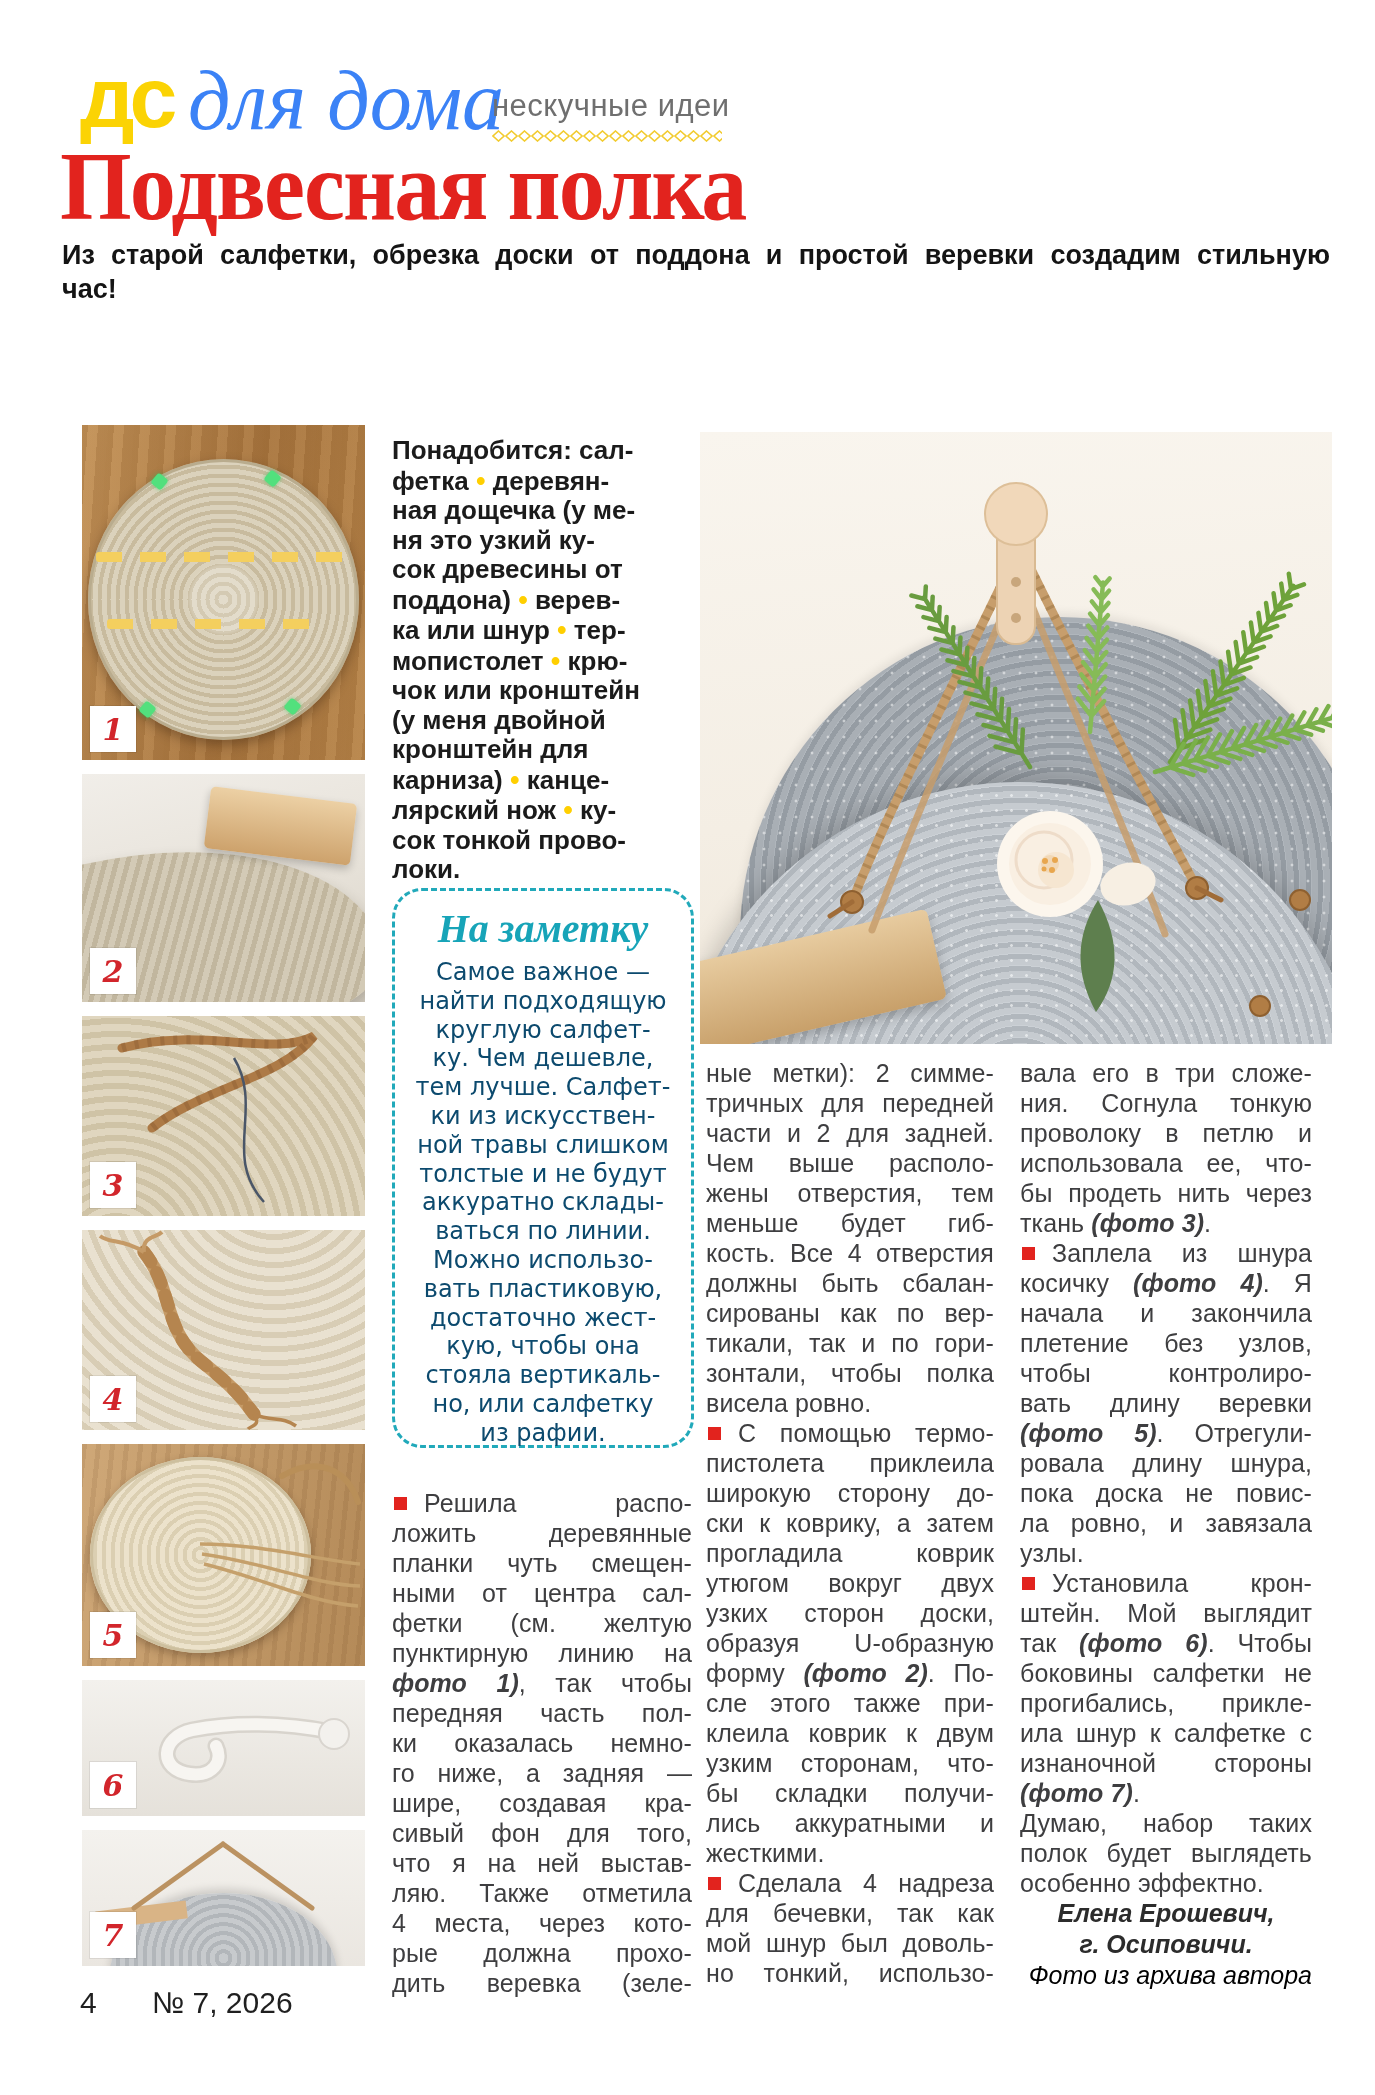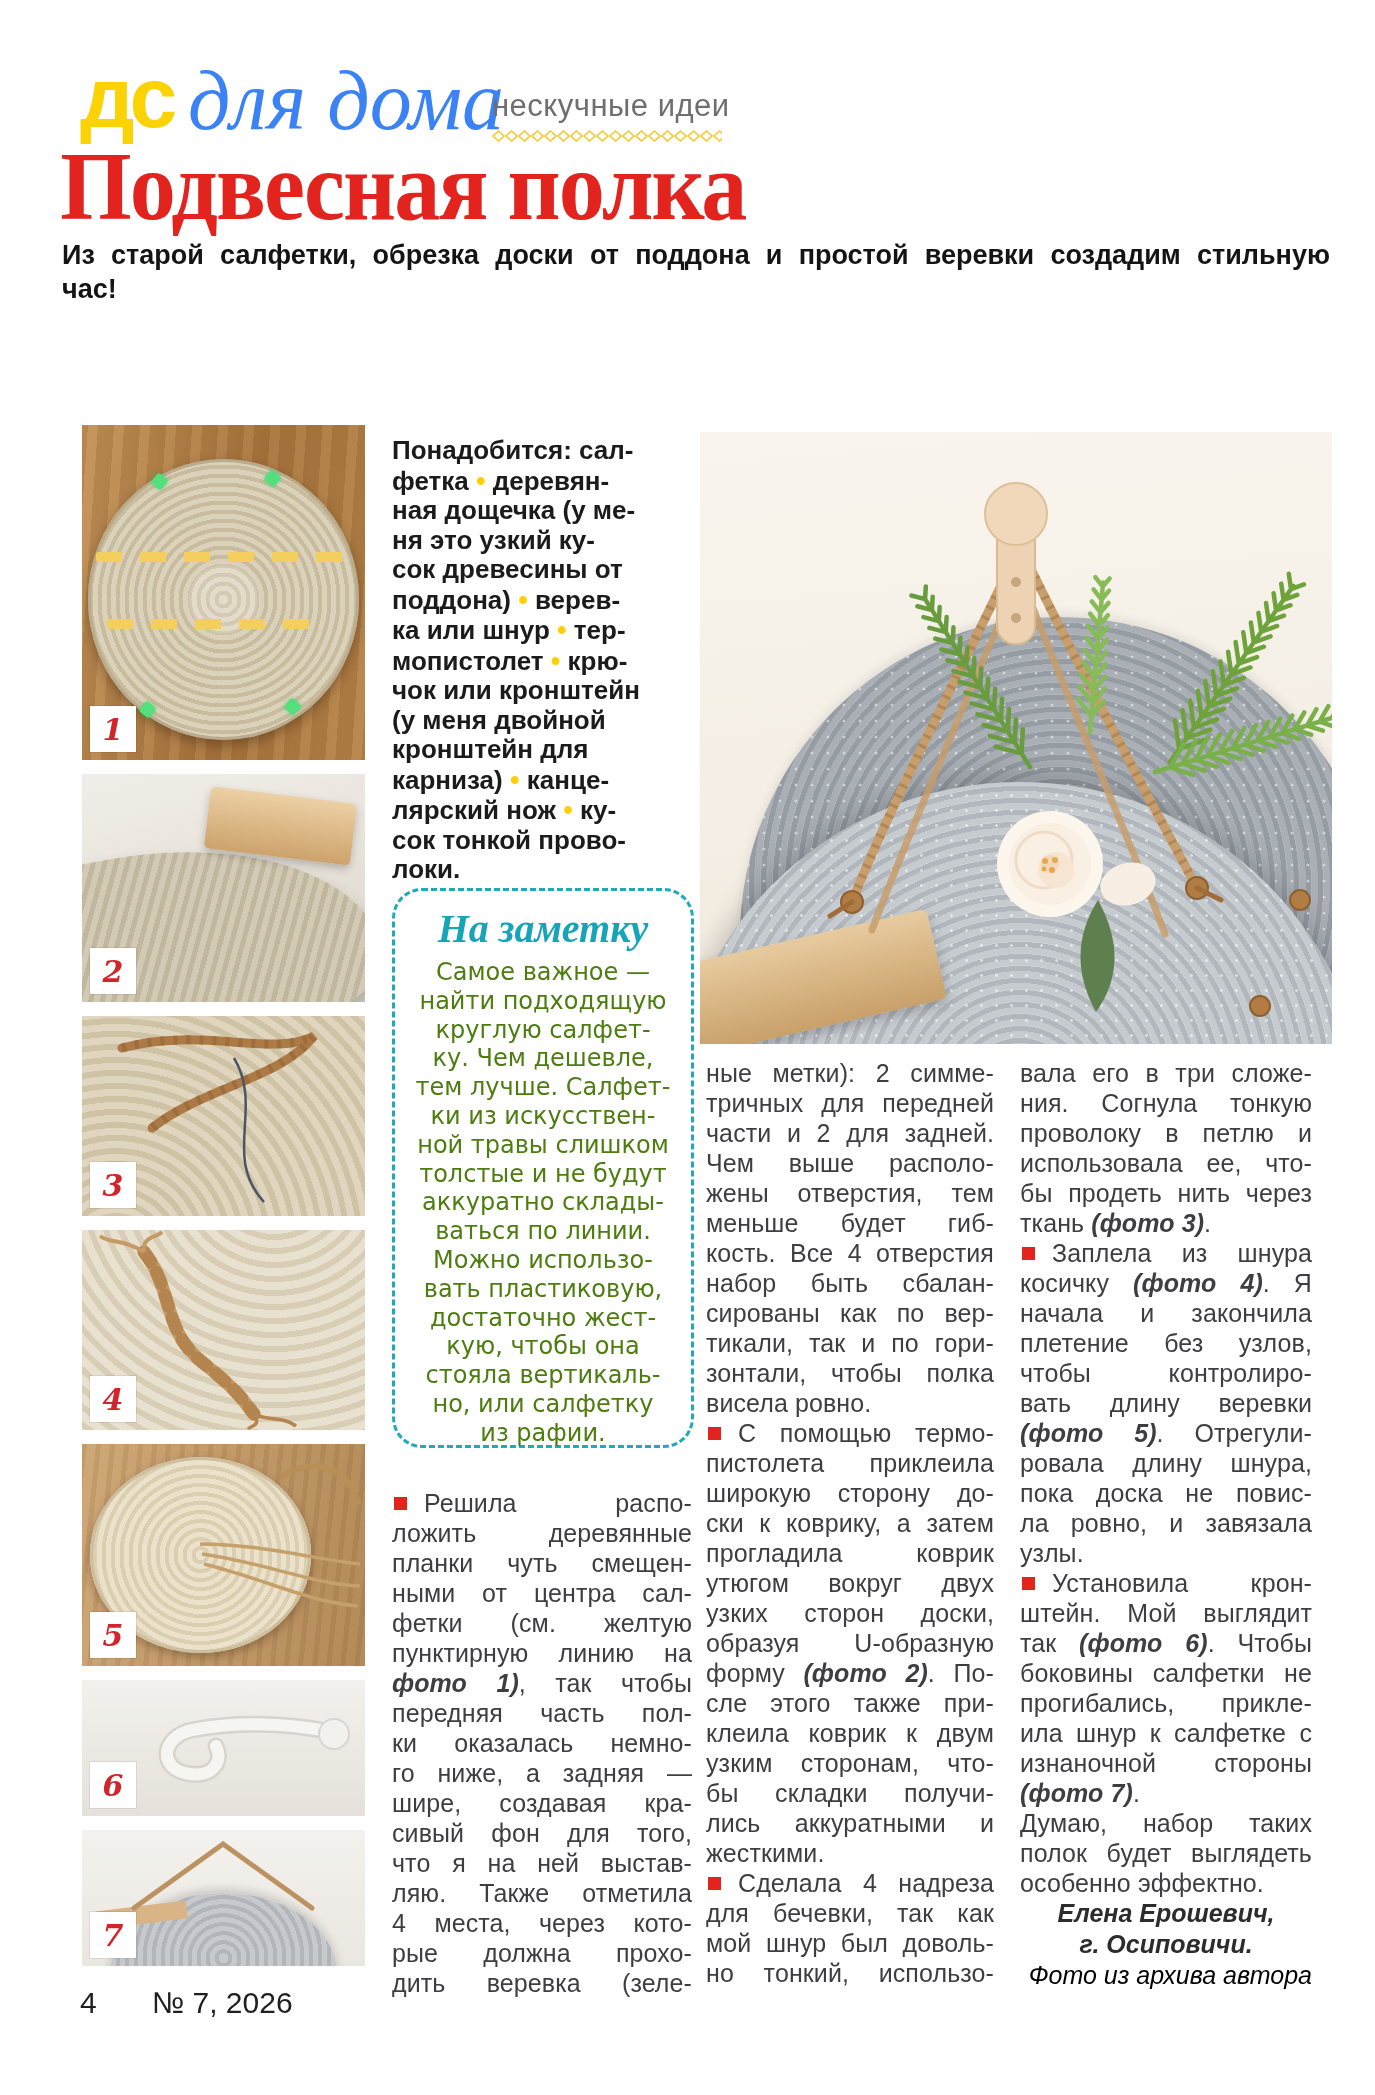--- a/index.html
+++ b/index.html
@@ -22,21 +22,21 @@
 
   
   #materials-lines{position:absolute;left:392px;top:436px;width:300px;}
   .mat-line{font-weight:bold;font-size:26px;line-height:29.5px;color:#1b1b1b;}
   .ybul{color:#ffcf00;font-size:1.05em;}
 
   
   .notebox{position:absolute;left:392px;top:888px;width:302px;height:560px;box-sizing:border-box;
         border:3px dashed #21a9ba;border-radius:30px;padding:10px 14px;}
   .note-title{font:italic bold 40px "Liberation Serif",serif;color:#17a4b8;text-align:center;margin:4px 0 6px;}
-  .note-line{font-family:"DejaVu Sans",sans-serif;font-size:24px;line-height:28.8px;color:#4d7c0f;text-align:center;}
+  .note-line{font-family:"DejaVu Sans",sans-serif;font-size:24px;line-height:28.8px;color:#0c4a6e;text-align:center;}
 
   
   #col1{position:absolute;left:392px;top:1488px;width:300px;}
   #col2{position:absolute;left:706px;top:1058px;width:288px;}
   #col3{position:absolute;left:1020px;top:1058px;width:292px;}
   .para{margin:0;}
   .body-line{font-size:25px;line-height:30px;color:#3e3e40;letter-spacing:.1px;
         text-align:justify;text-align-last:justify;}
   .body-line.lastline{text-align-last:left;}
   .pref{font-weight:bold;font-style:italic;}
@@ -319,21 +319,21 @@
     </div>
   <div id="col2">
       <div class="para">
         <div class="body-line">ные метки): 2 симме-</div>
         <div class="body-line">тричных для передней</div>
         <div class="body-line">части и 2 для задней.</div>
         <div class="body-line">Чем выше располо-</div>
         <div class="body-line">жены отверстия, тем</div>
         <div class="body-line">меньше будет гиб-</div>
         <div class="body-line">кость. Все 4 отверстия</div>
-        <div class="body-line">набор быть сбалан-</div>
+        <div class="body-line">должны быть сбалан-</div>
         <div class="body-line">сированы как по вер-</div>
         <div class="body-line">тикали, так и по гори-</div>
         <div class="body-line">зонтали, чтобы полка</div>
         <div class="body-line lastline">висела ровно.</div>
       </div>
       <div class="para">
         <div class="body-line"><span class="rsq"></span>С помощью термо-</div>
         <div class="body-line">пистолета приклеила</div>
         <div class="body-line">широкую сторону до-</div>
         <div class="body-line">ски к коврику, а затем</div>

